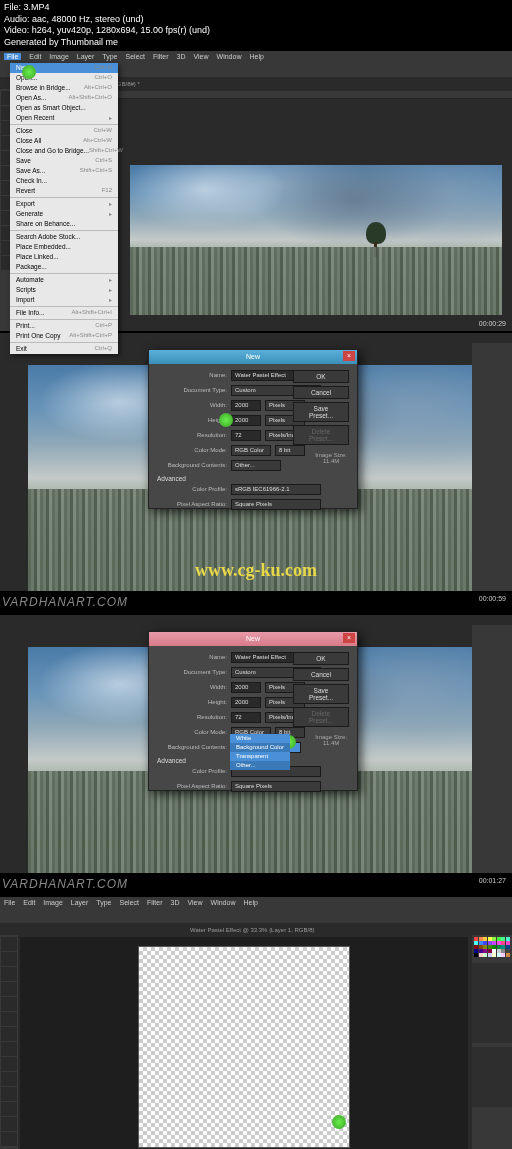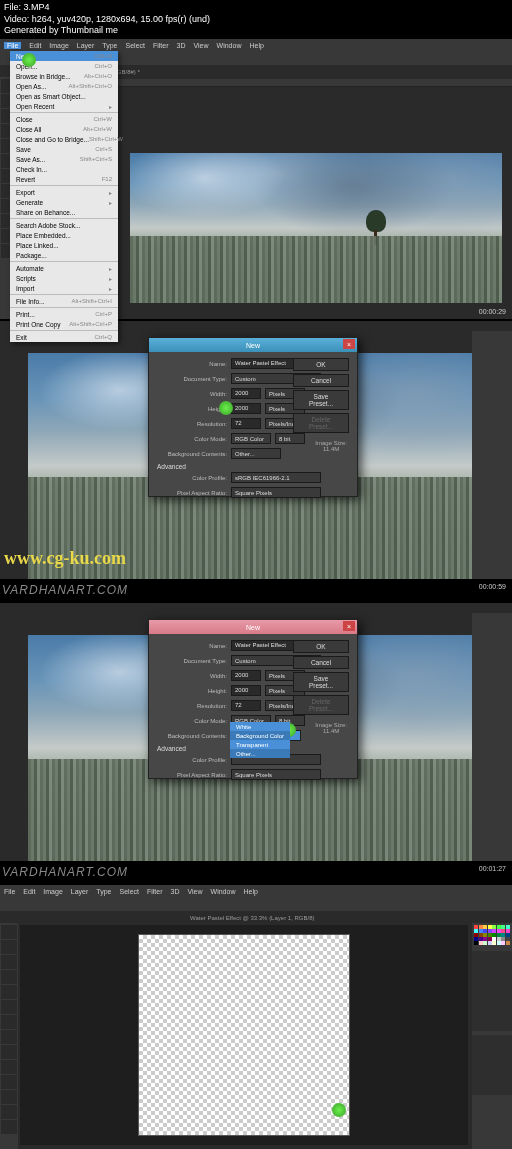--- a/index.html
+++ b/index.html
@@ -47,21 +47,21 @@
 .dlg-select { background: #3a3a3a; border: 1px solid #1a1a1a; color: #ddd; padding: 1px 3px; font-size: 6px; height: 11px; display: flex; align-items: center; justify-content: space-between; }
 .dlg-btn { background: #3a3a3a; border: 1px solid #1a1a1a; color: #ddd; padding: 2px 8px; font-size: 6.5px; text-align: center; width: 56px; }
 .dlg-btns { position: absolute; right: 8px; top: 20px; display: flex; flex-direction: column; gap: 3px; }
 .section-title { color: #ddd; font-size: 6.5px; margin: 4px 0 2px; }
 .image-size { position: absolute; right: 10px; bottom: 44px; font-size: 6px; color: #aaa; text-align: center; }
 
 .dropdown { position: absolute; background: #4a90d9; color: #fff; font-size: 6px; z-index: 25; }
 .dropdown .ditem { padding: 1.5px 6px; white-space: nowrap; }
 .dropdown .ditem.alt { background: #3a7ab8; }
 
-.watermark-y { color: #e8d84a; font-size: 18px; font-weight: bold; text-align: left; padding: 4px; font-family: Georgia, serif; }
+.watermark-y { color: #e8d84a; font-size: 18px; font-weight: bold; text-align: center; padding: 4px; font-family: Georgia, serif; }
 .watermark-g { position: absolute; font-size: 12px; color: #888; letter-spacing: 1px; font-style: italic; }
 .timestamp { position: absolute; right: 6px; font-size: 7px; color: #ccc; }
 
 .left-tools { position: absolute; left: 0; top: 0; bottom: 0; width: 18px; background: #383838; display: flex; flex-direction: column; gap: 1px; padding: 2px 1px; }
 .tool { width: 16px; height: 14px; background: #2a2a2a; }
 .right-panels { position: absolute; right: 0; top: 0; bottom: 0; width: 40px; background: #383838; }
 
 .frame4 .right-panels { width: 40px; }
 .swatch-grid { display: grid; grid-template-columns: repeat(8, 1fr); gap: 0; padding: 2px; }
 .swatch { width: 4px; height: 4px; }
@@ -70,20 +70,21 @@
 .checker { width: 210px; height: 200px; background: 
   repeating-conic-gradient(#ccc 0 25%, #fff 0 50%) 0 0 / 8px 8px;
   box-shadow: 0 0 0 1px #555;
 }
 </style>
 </head>
 <body>
 
 <div class="meta">
   <div>File: 3.MP4</div>
+  <div>Audio: aac, 48000 Hz, stereo (und)</div>
   <div>Video: h264, yuv420p, 1280x694, 15.00 fps(r) (und)</div>
   <div>Generated by Thumbnail me</div>
 </div>
 
 <div class="frame" style="height:280px;">
   <div class="menubar">
     <span style="background:#4a90d9;color:#fff;padding:0 3px;">File</span>
     <span>Edit</span>
     <span>Image</span>
     <span>Layer</span>

